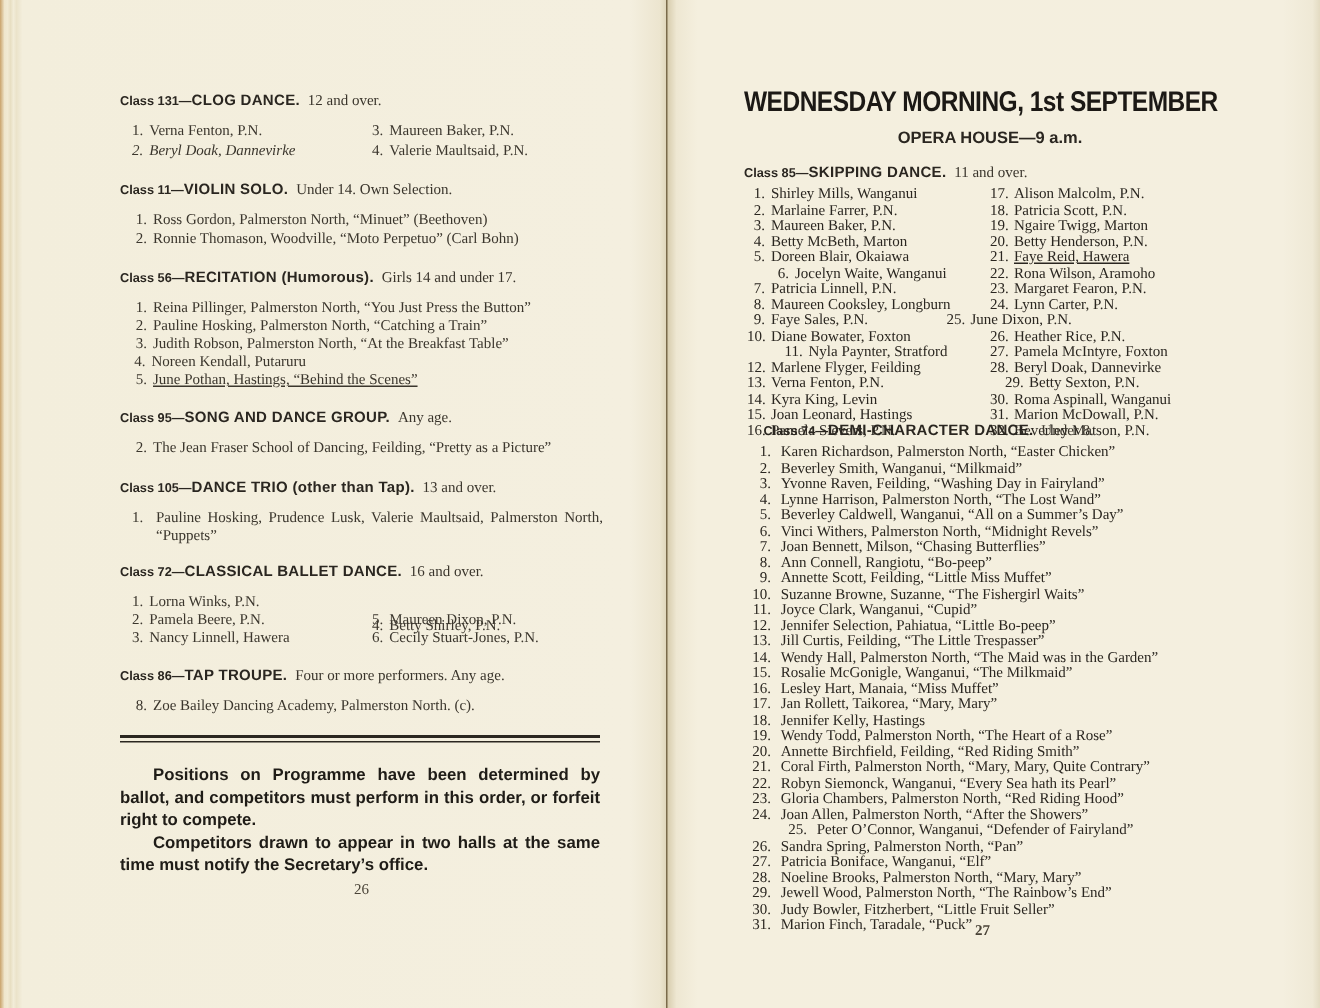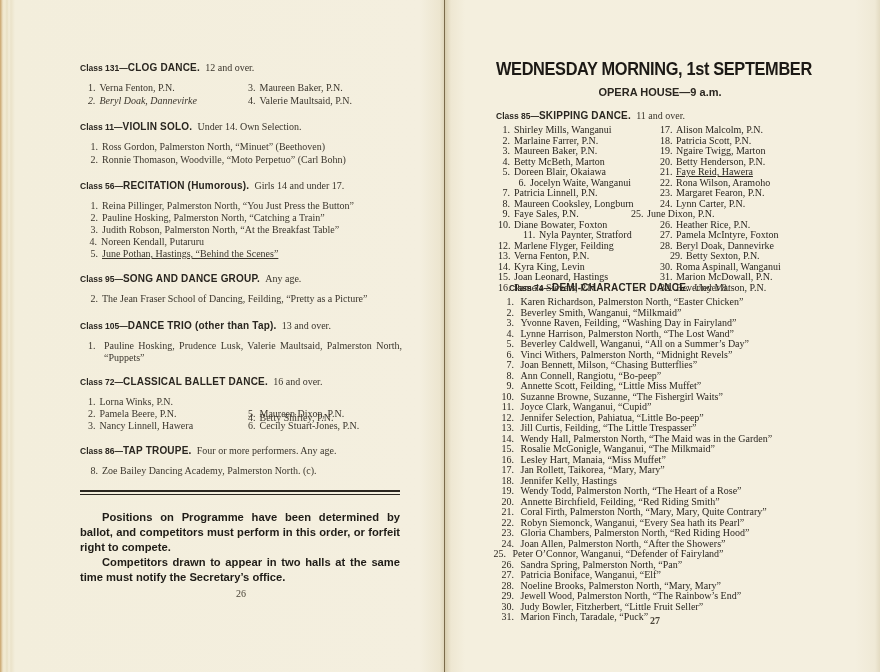--- a/index.html
+++ b/index.html
@@ -179,21 +179,21 @@
     <div class="entry dark" style="left:500px;top:443px;"><span class="num" style="width:14px">15.</span>&nbsp;<span>Rosalie McGonigle, Wanganui, “The Milkmaid”</span></div>
     <div class="entry dark" style="left:500px;top:453.5px;"><span class="num" style="width:14px">16.</span>&nbsp;<span>Lesley Hart, Manaia, “Miss Muffet”</span></div>
     <div class="entry dark" style="left:500px;top:464px;"><span class="num" style="width:14px">17.</span>&nbsp;<span>Jan Rollett, Taikorea, “Mary, Mary”</span></div>
     <div class="entry dark" style="left:500px;top:474.5px;"><span class="num" style="width:14px">18.</span>&nbsp;<span>Jennifer Kelly, Hastings</span></div>
     <div class="entry dark" style="left:500px;top:485px;"><span class="num" style="width:14px">19.</span>&nbsp;<span>Wendy Todd, Palmerston North, “The Heart of a Rose”</span></div>
     <div class="entry dark" style="left:500px;top:495.5px;"><span class="num" style="width:14px">20.</span>&nbsp;<span>Annette Birchfield, Feilding, “Red Riding Smith”</span></div>
     <div class="entry dark" style="left:500px;top:506px;"><span class="num" style="width:14px">21.</span>&nbsp;<span>Coral Firth, Palmerston North, “Mary, Mary, Quite Contrary”</span></div>
     <div class="entry dark" style="left:500px;top:516.5px;"><span class="num" style="width:14px">22.</span>&nbsp;<span>Robyn Siemonck, Wanganui, “Every Sea hath its Pearl”</span></div>
     <div class="entry dark" style="left:500px;top:527px;"><span class="num" style="width:14px">23.</span>&nbsp;<span>Gloria Chambers, Palmerston North, “Red Riding Hood”</span></div>
     <div class="entry dark" style="left:500px;top:537.5px;"><span class="num" style="width:14px">24.</span>&nbsp;<span>Joan Allen, Palmerston North, “After the Showers”</span></div>
-    <div class="entry dark" style="left:492px;top:548px;"><span class="num" style="width:14px">25.</span>&nbsp;<span>Peter O’Connor, Wanganui, “Defender of Fairyland”</span></div>
+    <div class="entry dark" style="left:524px;top:548px;"><span class="num" style="width:14px">25.</span>&nbsp;<span>Peter O’Connor, Wanganui, “Defender of Fairyland”</span></div>
     <div class="entry dark" style="left:500px;top:558.5px;"><span class="num" style="width:14px">26.</span>&nbsp;<span>Sandra Spring, Palmerston North, “Pan”</span></div>
     <div class="entry dark" style="left:500px;top:569px;"><span class="num" style="width:14px">27.</span>&nbsp;<span>Patricia Boniface, Wanganui, “Elf”</span></div>
     <div class="entry dark" style="left:500px;top:579.5px;"><span class="num" style="width:14px">28.</span>&nbsp;<span>Noeline Brooks, Palmerston North, “Mary, Mary”</span></div>
     <div class="entry dark" style="left:500px;top:590px;"><span class="num" style="width:14px">29.</span>&nbsp;<span>Jewell Wood, Palmerston North, “The Rainbow’s End”</span></div>
     <div class="entry dark" style="left:500px;top:600.5px;"><span class="num" style="width:14px">30.</span>&nbsp;<span>Judy Bowler, Fitzherbert, “Little Fruit Seller”</span></div>
     <div class="entry dark" style="left:500px;top:611px;"><span class="num" style="width:14px">31.</span>&nbsp;<span>Marion Finch, Taradale, “Puck”</span></div>
   </div>
 
   <div class="pagenum" style="left:650px;top:615px;font-weight:bold;">27</div>
 

